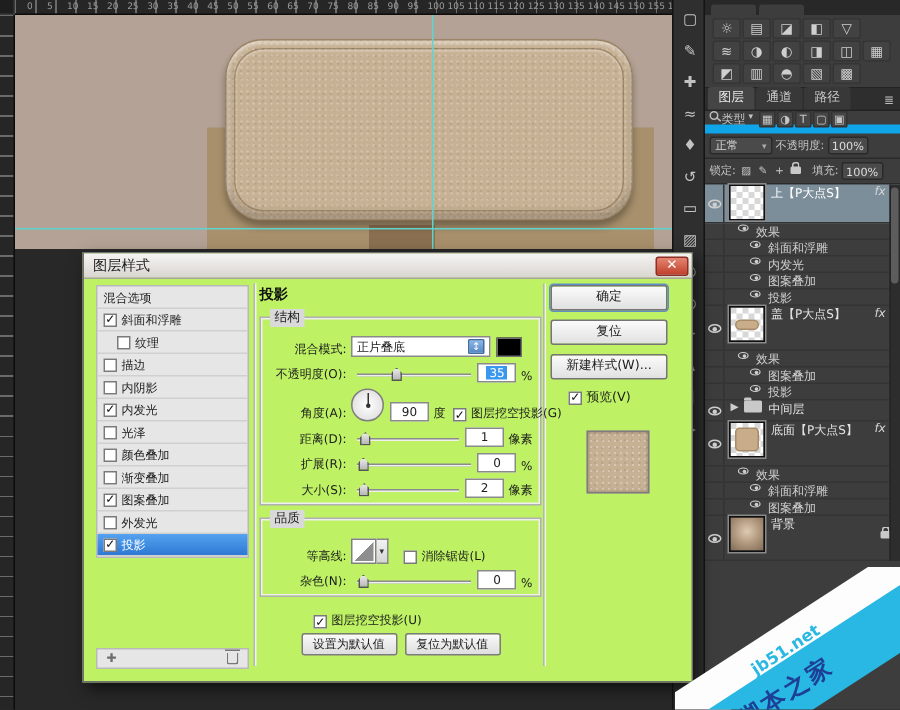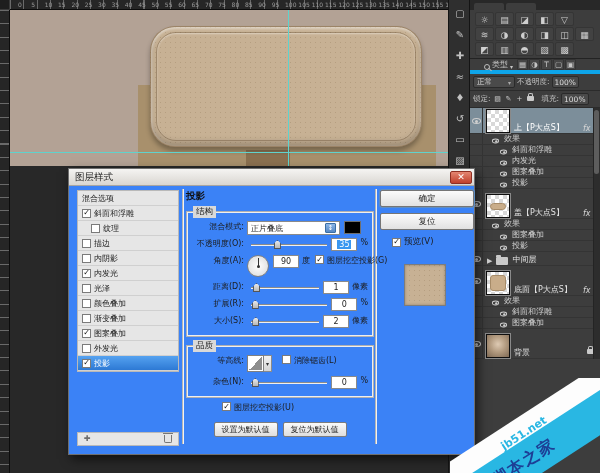--- a/index.html
+++ b/index.html
@@ -42,34 +42,34 @@
   .adj{padding:2px 5px 1px;border-bottom:1px solid #232323}
   .adj-title{font-size:8px;color:#a9a9a9;margin-bottom:2px}
   .adj-row{display:flex;gap:1px;margin-bottom:1px}
   .adj-icon{width:19px;height:14px;color:#cfcfcf;font-size:9px;line-height:14px;text-align:center;background:#424242;border:1px solid #353535;border-radius:2px}
 
   .lyr-tabs{height:15px;background:#2e2e2e;display:flex;align-items:flex-end;padding-left:2px;border-bottom:1px solid #232323}
   .lyr-tab{font-size:8.5px;color:#c9c9c9;padding:1px 7px 2px;background:#383838;border-radius:2px 2px 0 0;margin-right:1px}
   .lyr-tab.active{background:#454545;color:#e8e8e8}
   .panel-menu{margin-left:auto;color:#bdbdbd;font-size:8px;padding:0 4px 2px}
 
-  .filter-row{height:15px;display:flex;align-items:flex-end;gap:2px;padding:0 14px;border-bottom:4px solid #0ea5e9;font-size:8px;color:#c5c5c5}
+  .filter-row{height:15px;display:flex;align-items:flex-start;gap:2px;padding:0 3px;border-bottom:6px solid #0ea5e9;font-size:8px;color:#c5c5c5}
   .mag{width:6px;height:6px;border:1px solid #bbb;border-radius:50%;position:relative;flex:none}
   .mag::after{content:"";position:absolute;width:4px;height:1px;background:#bbb;right:-3px;bottom:-1px;transform:rotate(40deg)}
   .fil-ic{width:11px;height:11px;font-size:7.5px;line-height:10px;text-align:center;color:#c5c5c5;background:#464646;border:1px solid #333;border-radius:1px}
   .blend-row,.lock-row{height:17px;display:flex;align-items:center;gap:2px;padding:0 3px;font-size:7.5px;color:#c5c5c5;border-bottom:1px solid #2b2b2b}
   .dd-dark{height:12px;background:#4a4a4a;border:1px solid #2a2a2a;border-radius:2px;display:flex;align-items:center;padding:4px 3px;color:#dcdcdc}
   .dd-dark .arr{margin-left:auto;font-size:6px;color:#aaa;padding-left:2px}
   .vbox-dark{height:12px;min-width:25px;background:#4a4a4a;border:1px solid #2a2a2a;border-radius:2px;color:#dcdcdc;display:flex;align-items:center;justify-content:center;padding:0 2px}
   .lk-ic{width:10px;height:11px;font-size:7px;line-height:10px;text-align:center;color:#c9c9c9}
   .lock{width:7px;height:5px;background:#c9c9c9;position:relative;border-radius:1px;display:inline-block}
   .lock::before{content:"";position:absolute;left:1px;top:-3px;width:3px;height:3px;border:1px solid #c9c9c9;border-bottom:none;border-radius:2px 2px 0 0}
 
   .lyr-list{position:relative}
-  .lrow{display:flex;align-items:flex-end;border-bottom:1px solid #343434;position:relative}
+  .lrow{display:flex;align-items:flex-start;border-bottom:1px solid #343434;position:relative}
   .lrow.layer{height:30px}
   .lrow.layer.sel{background:#7c8e9a;height:26px}
   .lrow.fxh{height:11px}
   .lrow.fx{height:11px}
   .lrow.group{height:14px}
   .eyecell{width:13px;flex:none;display:flex;justify-content:center;border-right:1px solid #333;align-self:stretch;align-items:center}
   .eye{width:9px;height:6px;border:1px solid #cfcfcf;border-radius:50%;position:relative;flex:none}
   .eye::after{content:"";position:absolute;left:2.5px;top:1px;width:3px;height:3px;border-radius:50%;background:#cfcfcf}
   .eye.small{transform:scale(.8)}
   .thumb{width:24px;height:24px;border:1px solid #0f0f0f;outline:1px solid #8a8a8a;margin:0 4px 0 3px;flex:none;position:relative}
@@ -89,41 +89,41 @@
   .scrollbar{position:absolute;right:0;top:0;width:7px;height:100%;background:#2d2d2d;border-left:1px solid #242424}
   .scroll-thumb{position:absolute;right:1px;top:2px;width:5px;height:64px;background:#5d5d5d;border-radius:3px}
 
   
   .wm{position:absolute;right:0;bottom:0;width:150px;height:95px;overflow:hidden;z-index:40;pointer-events:none}
   .wm-band{position:absolute;transform:rotate(-33deg);transform-origin:center}
   .wm-white{right:-38px;bottom:26px;width:230px;height:30px;background:#fdfdfd;color:#29b7e3;font-size:11px;font-weight:bold;text-align:center;line-height:34px}
   .wm-cyan{right:-44px;bottom:-8px;width:240px;height:38px;background:#29b7e3;color:#1d3f96;font-size:16px;font-weight:bold;text-align:center;line-height:38px;letter-spacing:2px}
 
   
-  .dlg{position:absolute;left:68px;top:168px;width:407px;height:287px;background:#3b82f6;border:1px solid #6f6f6f;
+  .dlg{position:absolute;left:55px;top:168px;width:407px;height:287px;background:#bef264;border:1px solid #6f6f6f;
     box-shadow:3px 4px 10px rgba(0,0,0,.6);z-index:30;font-size:8.5px;color:#1c1c1c}
   .dlg-title{height:17px;background:linear-gradient(#f5f4f2,#d9d6d1);border-bottom:1px solid #a8a5a0;display:flex;align-items:center;padding:0 2px 0 6px;font-size:9.5px;color:#222}
   .dlg-close{margin-left:auto;width:22px;height:13px;background:linear-gradient(#e48672,#c0402c);border:1px solid #8e2f23;border-radius:2px;color:#fff;font-size:9px;line-height:11px;text-align:center}
   .sep-v{position:absolute;top:20px;bottom:10px;width:2px;border-left:1px solid #b5b5b5;border-right:1px solid #f2f2f2}
 
   .styles{position:absolute;left:8px;top:21px;width:102px;border:1px solid #b9b9b9;background:#e6e6e6}
   .style-row{height:15px;display:flex;align-items:center;padding-left:4px;border-bottom:1px solid #d0d0d0;font-size:8px;white-space:nowrap;overflow:hidden}
   .style-row.ind{padding-left:13px}
   .style-row.sel{background:linear-gradient(#55a2f0,#2d79d4);color:#fff}
   .cb{width:9px;height:9px;background:#fff;border:1px solid #7a7a7a;display:inline-flex;align-items:center;justify-content:center;font-size:8px;line-height:1;color:#111;margin-right:3px;flex:none}
   .dlg-foot{position:absolute;left:8px;bottom:8px;width:102px;height:14px;border:1px solid #b9b9b9;background:#e6e6e6;display:flex;align-items:center;justify-content:space-between;padding:0 6px}
   .foot-ic{font-size:8px;color:#6e6e6e;line-height:12px}
   .trash{width:8px;height:8px;border:1px solid #777;border-top:none;border-radius:0 0 2px 2px;position:relative}
   .trash::before{content:"";position:absolute;left:-2px;top:-2px;width:10px;height:1px;background:#777}
 
   .dlg-mid{position:absolute;left:117px;top:21px;width:188px}
   .sec-title{font-size:9.5px;font-weight:bold;color:#111}
   .groupbox{border:1px solid #b0b0b0;box-shadow:inset 0 0 0 1px #efefef;position:relative;margin-top:8px;padding:9px 5px 4px}
   .glabel{position:absolute;top:-6px;left:6px;background:#d9d9d9;padding:0 3px;font-size:8.5px}
-  .frow{display:flex;align-items:flex-start;height:17px;font-size:8px;white-space:nowrap}
+  .frow{display:flex;align-items:flex-end;height:17px;font-size:8px;white-space:nowrap}
   .frow.tall{height:26px}
   .flabel{width:52px;text-align:right;margin-right:3px;flex:none}
   .dd{width:93px;height:14px;background:#fff;border:1px solid #8a8a8a;display:flex;align-items:center;padding:0 3px;flex:none}
   .dd-arrows{margin-left:auto;width:11px;height:10px;background:linear-gradient(#8db7e8,#5688c4);border:1px solid #3a6ea5;color:#fff;font-size:7px;line-height:9px;text-align:center;border-radius:1px}
   .swatch{width:17px;height:13px;border:1px solid #6f6f6f;margin-left:4px;flex:none}
   .slider{flex:1;height:12px;position:relative;margin:0 4px}
   .slider::before{content:"";position:absolute;left:0;right:0;top:6px;height:1px;background:#8b8b8b;border-bottom:1px solid #f0f0f0}
   .sl-thumb{position:absolute;top:2px;width:7px;height:9px;background:linear-gradient(#e8e8e8,#b8b8b8);border:1px solid #555;clip-path:polygon(50% 0,100% 38%,100% 100%,0 100%,0 38%)}
   .val{width:26px;height:13px;background:#fff;border:1px solid #8a8a8a;text-align:center;line-height:12px;flex:none}
   .val .selhl{background:#3a97f0;color:#fff;padding:0 2px}
@@ -131,21 +131,21 @@
   .dial{width:22px;height:22px;border-radius:50%;background:radial-gradient(#ffffff,#d8d8d8);border:1px solid #808080;position:relative;flex:none;margin-right:4px}
   .dial::before{content:"";position:absolute;left:10px;top:2px;width:1px;height:9px;background:#333}
   .dial::after{content:"";position:absolute;left:9px;top:9px;width:3px;height:3px;border-radius:50%;background:#333}
   .contour{width:17px;height:17px;background:#fff;border:1px solid #808080;position:relative;flex:none}
   .contour::after{content:"";position:absolute;inset:1px;background:linear-gradient(315deg,#8e8e8e 50%,#ffffff 50%)}
   .mini-dd{width:8px;height:17px;border:1px solid #8a8a8a;border-left:none;background:linear-gradient(#f2f2f2,#d4d4d4);font-size:6px;text-align:center;line-height:16px;color:#333;flex:none}
   .btnrow{display:flex;gap:5px;justify-content:center;margin-top:3px}
   .miniBtn{height:15px;padding:0 7px;background:linear-gradient(#fafafa,#dedede);border:1px solid #7c7c7c;border-radius:2px;font-size:8px;line-height:13px}
 
   .dlg-right{position:absolute;left:309px;top:21px;width:94px}
-  .btn{display:block;width:94px;height:17px;margin:0 0 6px 2px;background:linear-gradient(#fbfbfb,#e1e1e1);border:1px solid #757575;border-radius:2px;font-size:8.5px;text-align:center;line-height:15px;color:#1c1c1c}
+  .btn{display:block;width:78px;height:17px;margin:0 0 6px 2px;background:linear-gradient(#fbfbfb,#e1e1e1);border:1px solid #757575;border-radius:2px;font-size:8.5px;text-align:center;line-height:15px;color:#1c1c1c}
   .btn.default{box-shadow:0 0 0 1px #5f8ec4}
   .prevrow{display:flex;align-items:center;margin:2px 0 0 14px;font-size:8.5px}
   .prev-swatch{width:42px;height:42px;border:1px solid #7c7c7c;margin:16px 0 0 26px;background-color:#c7b194;box-shadow:inset 0 0 3px rgba(0,0,0,.25)}
 </style>
 </head>
 <body>
 
 <div class="app">
 
   <div class="corner"></div>
@@ -242,20 +242,26 @@
           <div class="adj-row">
             <div class="adj-icon">◩</div>
             <div class="adj-icon">▥</div>
             <div class="adj-icon">◓</div>
             <div class="adj-icon">▧</div>
             <div class="adj-icon">▩</div>
           </div>
         </div>
     </div>
 
+    <div class="lyr-tabs" id="lyrTabs">
+        <div class="lyr-tab active">图层</div>
+        <div class="lyr-tab">通道</div>
+        <div class="lyr-tab">路径</div>
+        <span class="panel-menu">≣</span>
+      </div>
 
     <div class="filter-row">
       <span class="mag"></span>
       <span>类型</span>
       <span style="font-size:6px">▾</span>
       <span id="filterIcons" style="display:flex;gap:1px;margin-left:2px">
           <span class="fil-ic">▦</span>
           <span class="fil-ic">◑</span>
           <span class="fil-ic">T</span>
           <span class="fil-ic">▢</span>
@@ -561,20 +567,21 @@
 
       <div class="btnrow">
         <span class="miniBtn">设置为默认值</span>
         <span class="miniBtn">复位为默认值</span>
       </div>
     </div>
 
     <div class="dlg-right">
       <span class="btn default">确定</span>
       <span class="btn">复位</span>
+      <span class="btn">新建样式(W)...</span>
       <div class="prevrow">
         <span class="cb">✓</span>
         <span>预览(V)</span>
       </div>
       <div class="prev-swatch tex"></div>
     </div>
   </div>
 
   <div class="wm">
     <div class="wm-band wm-white">jb51.net</div>

